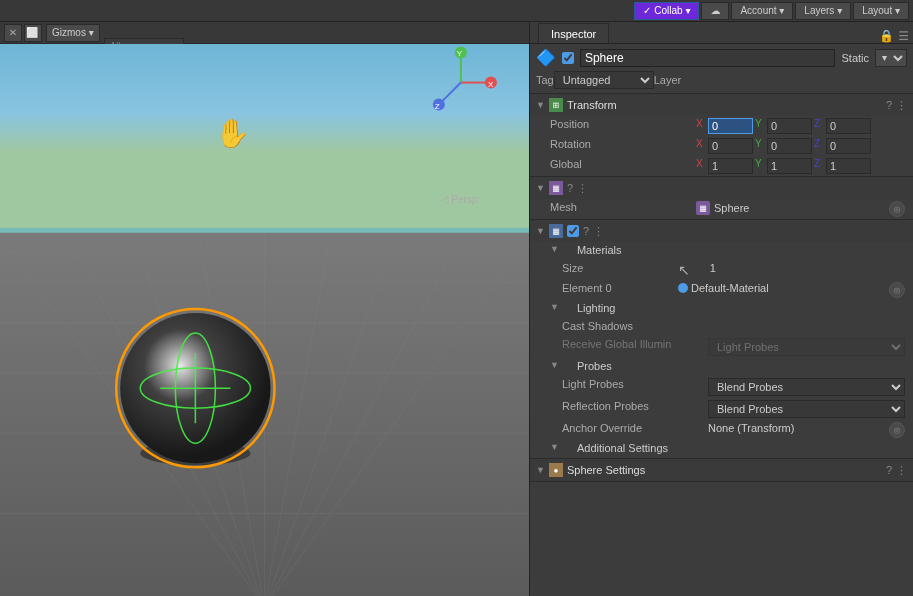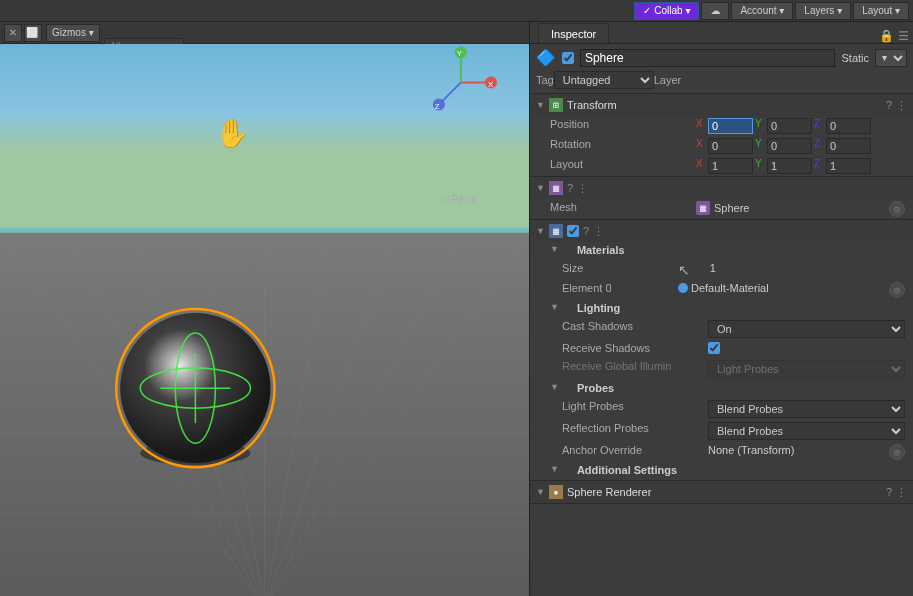--- a/index.html
+++ b/index.html
@@ -308,21 +308,21 @@
       gap: 16px;
     }
     .prop-label {
       width: 130px;
       color: #aaa;
       font-size: 11px;
       flex-shrink: 0;
     }
     .prop-label.bold {
       color: #ccc;
-      font-weight: 700;
+      font-weight: 400;
     }
     .prop-value {
       flex: 1;
       display: flex;
       align-items: center;
       gap: 3px;
     }
     .xyz-group {
       display: flex;
       gap: 2px;
@@ -579,21 +579,21 @@
             <span class="xyz-label x">X</span>
             <input class="xyz-input" type="text" value="0" style="">
             <span class="xyz-label y">Y</span>
             <input class="xyz-input" type="text" value="0" style="">
             <span class="xyz-label z">Z</span>
             <input class="xyz-input" type="text" value="0" style="">
           </div>
         </div>
 
         <div class="property-row">
-          <span class="prop-label">Layout</span>
+          <span class="prop-label">Global</span>
           <div class="xyz-group">
             <span class="xyz-label x">X</span>
             <input class="xyz-input" type="text" value="1" style="">
             <span class="xyz-label y">Y</span>
             <input class="xyz-input" type="text" value="1" style="">
             <span class="xyz-label z">Z</span>
             <input class="xyz-input" type="text" value="1" style="">
           </div>
         </div>
       </div>
@@ -646,27 +646,20 @@
           </div>
           <div class="prop-circle-btn">◎</div>
         </div>
 
         <div class="property-row">
           <span class="component-arrow" style="font-size:9px;color:#888;margin-right:2px">▼</span>
           <span class="prop-label bold">Lighting</span>
         </div>
         <div class="property-row" style="padding-left:32px">
           <span class="prop-label">Cast Shadows</span>
-          <select class="prop-dropdown">
-            <option>On</option>
-          </select>
-        </div>
-        <div class="property-row" style="padding-left:32px">
-          <span class="prop-label">Receive Shadows</span>
-          <input type="checkbox" class="prop-checkbox" checked="" style="">
         </div>
         <div class="property-row prop-row-disabled" style="padding-left:32px">
           <span class="prop-label">Receive Global Illumin</span>
           <select class="prop-dropdown" disabled="">
             <option>Light Probes</option>
           </select>
         </div>
 
         <div class="property-row">
           <span class="component-arrow" style="font-size:9px;color:#888;margin-right:2px">▼</span>
@@ -695,21 +688,21 @@
         <div class="property-row">
           <span class="component-arrow" style="font-size:9px;color:#888;margin-right:2px">▼</span>
           <span class="prop-label bold">Additional Settings</span>
         </div>
       </div>
 
       <div class="component">
         <div class="component-header">
           <span class="component-arrow">▼</span>
           <div class="component-icon collider">●</div>
-          <span class="component-title">Sphere Renderer</span>
+          <span class="component-title">Sphere Settings</span>
           <div class="component-actions">
             <span class="comp-action-btn">?</span>
             <span class="comp-action-btn">⋮</span>
           </div>
         </div>
       </div>
 
     </div>
   </div>
 </div>

